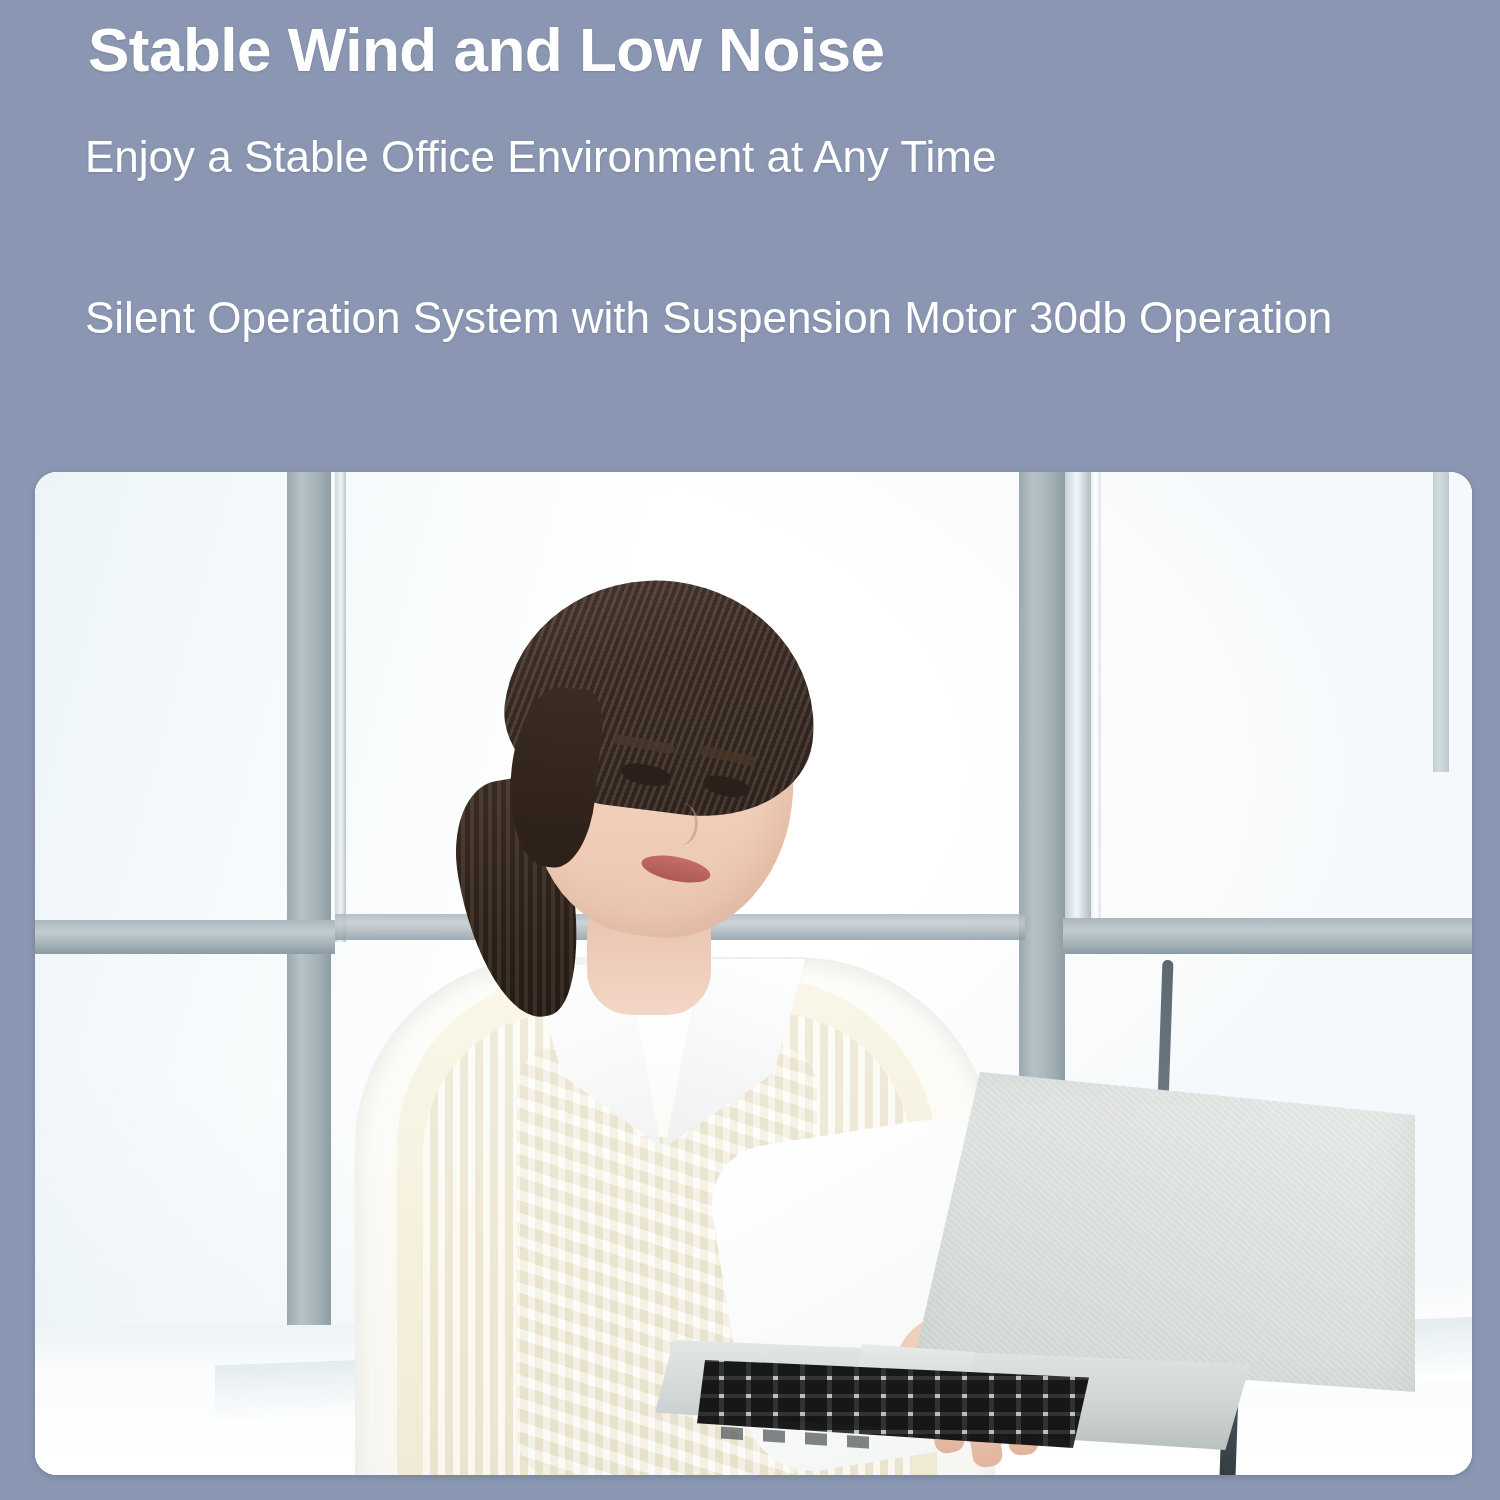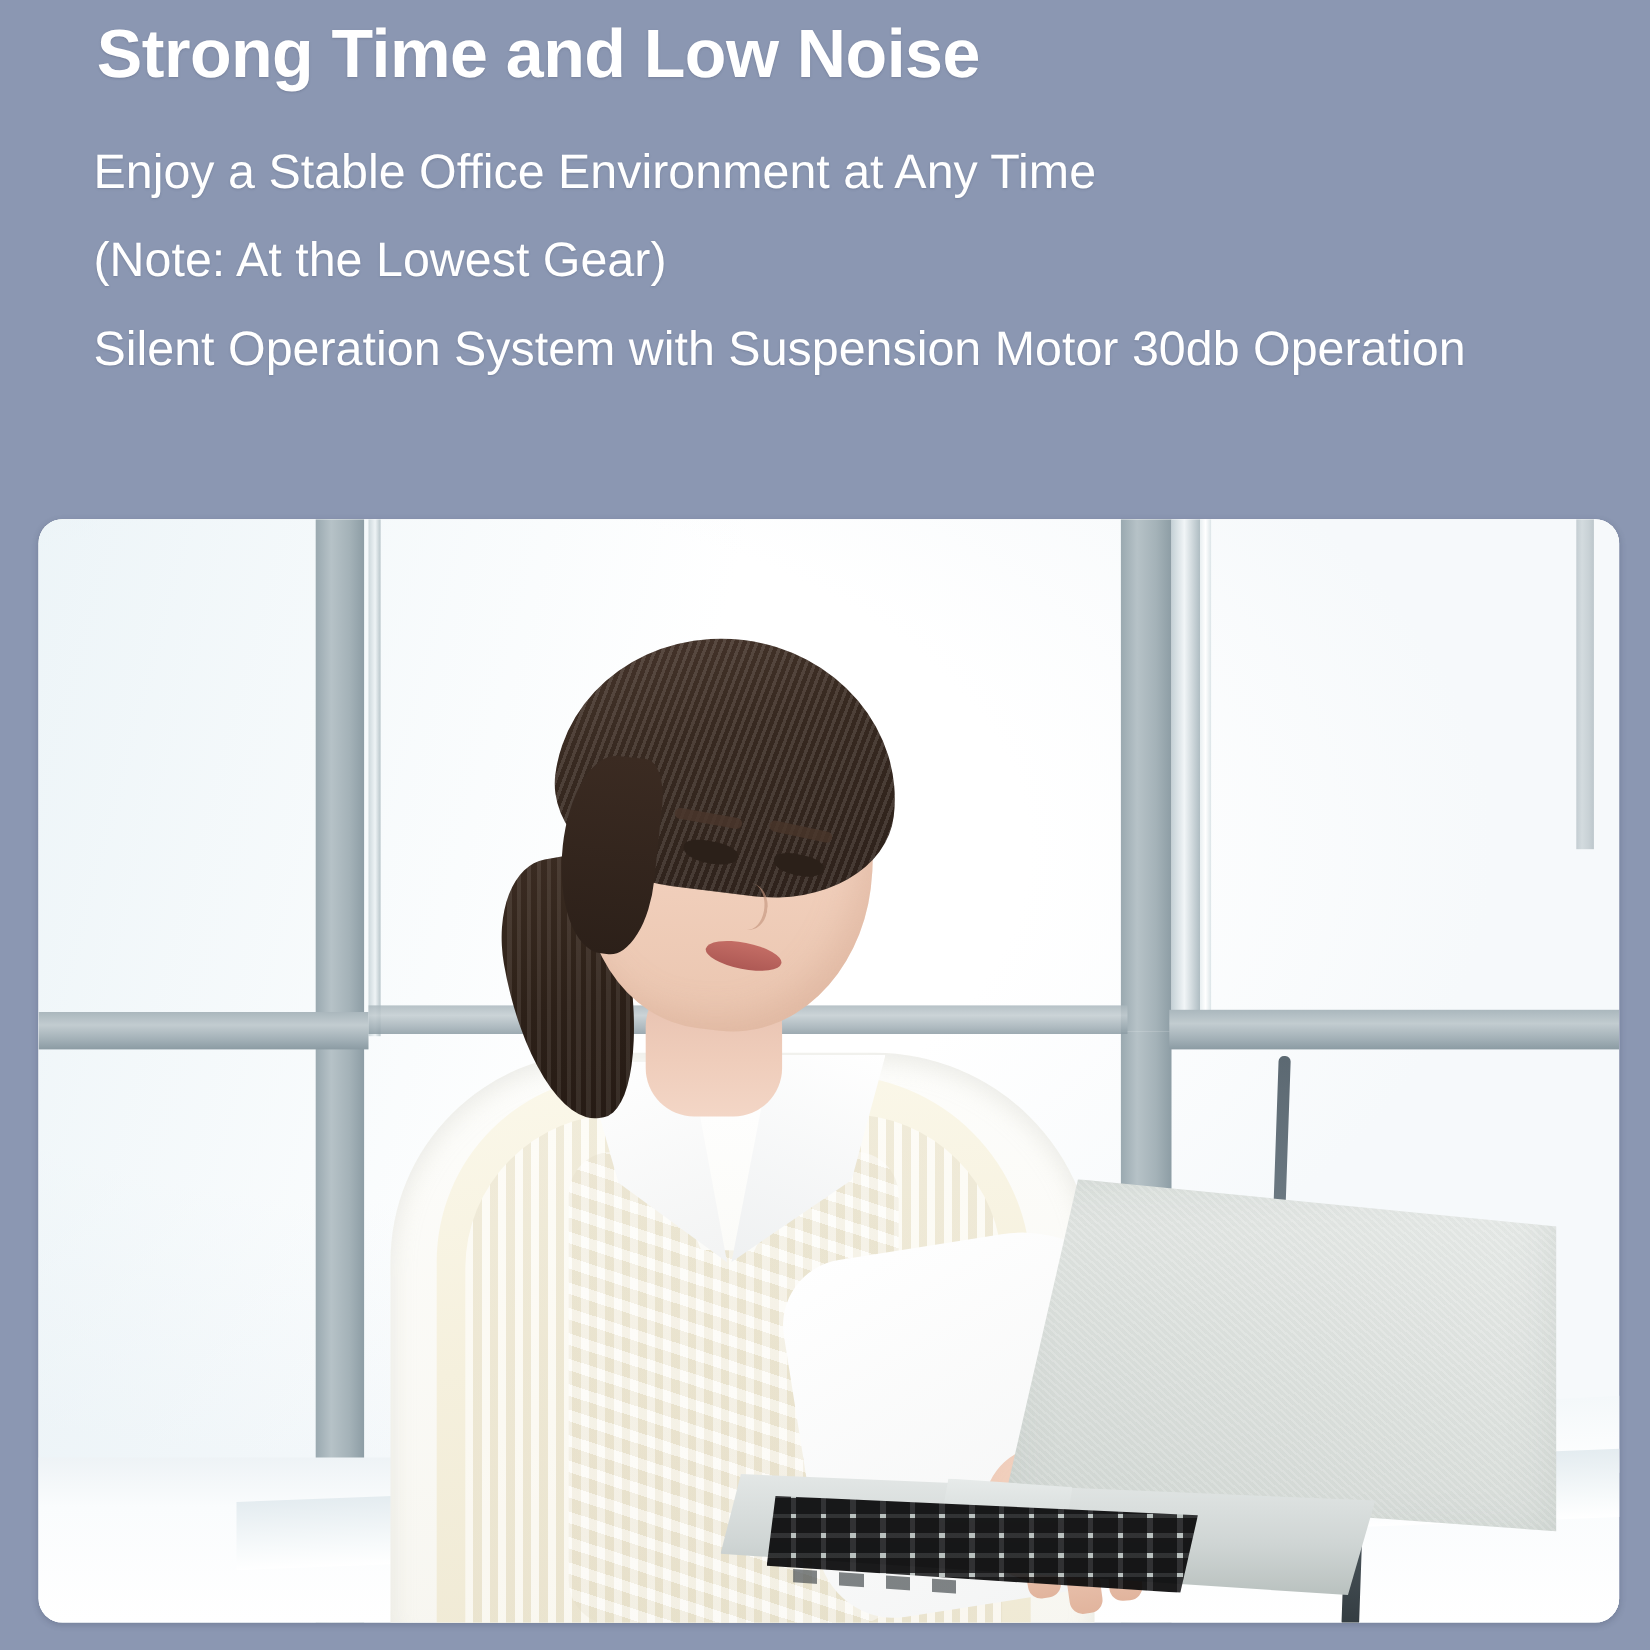--- a/index.html
+++ b/index.html
@@ -262,23 +262,22 @@
   }
   .hinge-foot{
     position:absolute;left:566px;top:318px;width:16px;height:88px;
     background:linear-gradient(180deg,#4c565c,#333c41);border-radius:4px;transform:rotate(2deg);
   }
 </style>
 </head>
 <body>
 
 <div class="text-block">
-  <div class="headline">Strong Time and Low Noise</div>
+  <div class="headline">Stable Wind and Low Noise</div>
   <div class="subline sub1">Enjoy a Stable Office Environment at Any Time</div>
-  <div class="subline sub2">(Note: At the Lowest Gear)</div>
   <div class="subline sub3">Silent Operation System with Suspension Motor 30db Operation</div>
 </div>
 
 <div class="photo-card">
   <div class="scene">
 
     <div class="glass"></div>
     <div class="glass-tint"></div>
 
     <div class="mullion post-l"></div>

